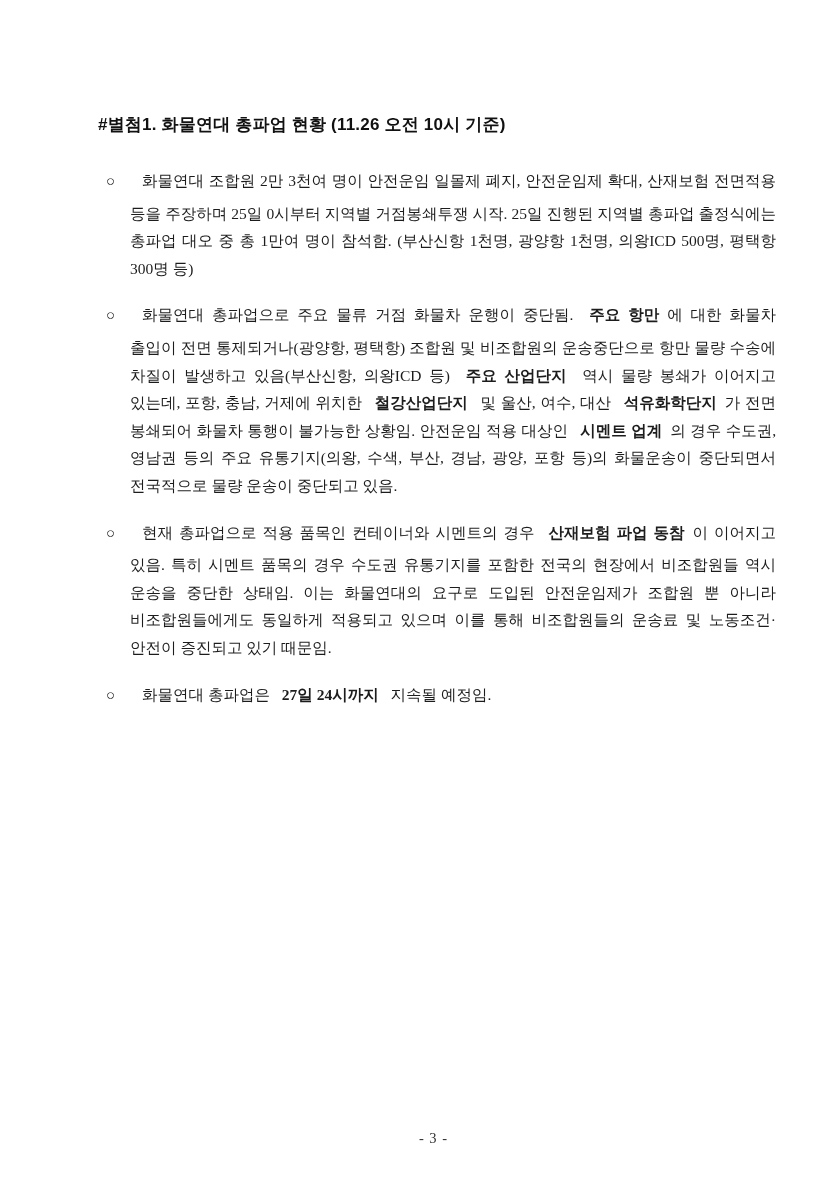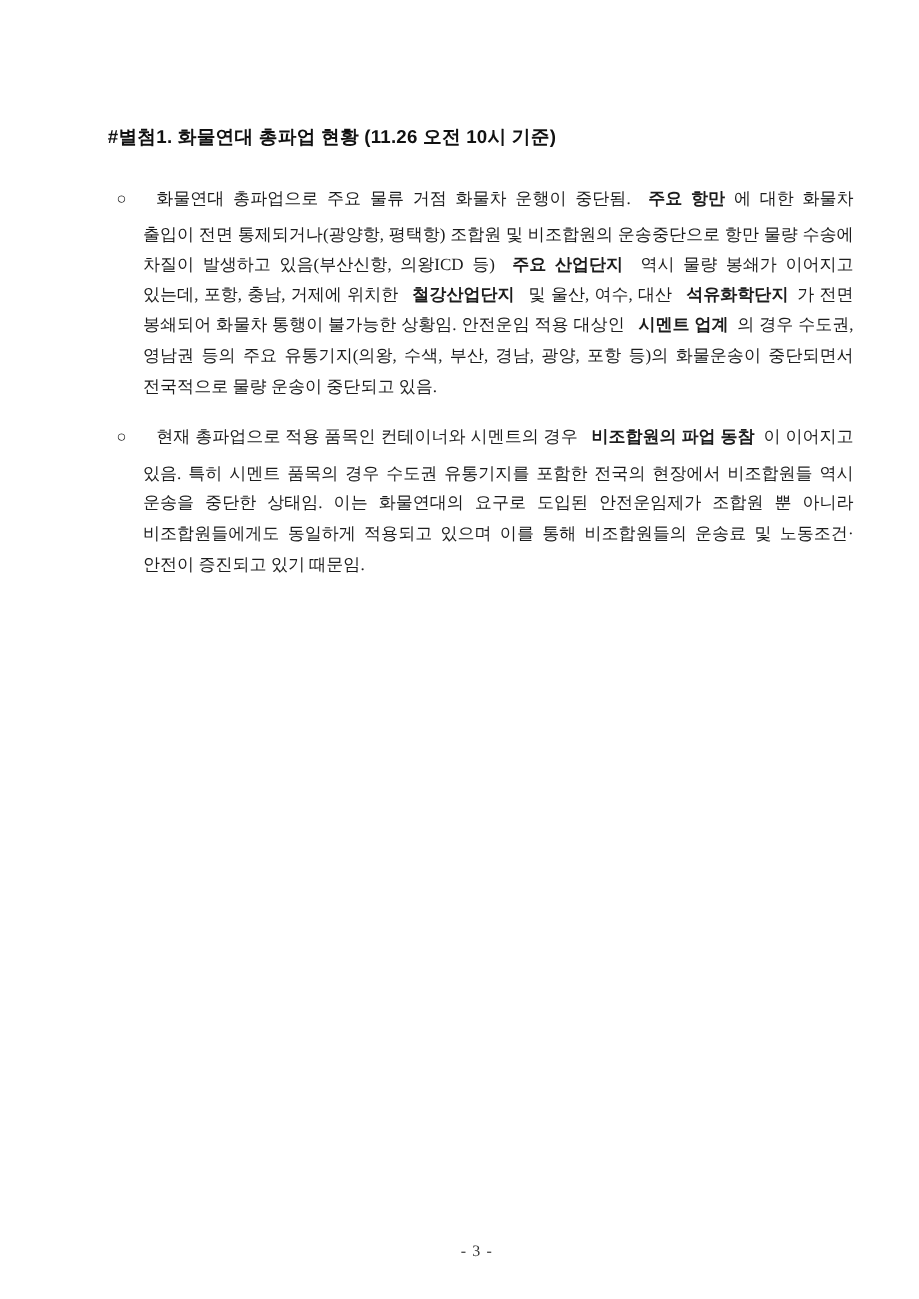--- a/index.html
+++ b/index.html
@@ -59,18 +59,20 @@
     color: #333333;
   }
 </style>
 </head>
 <body>
 
 <div class="page">
   <div class="content">
     <h1 class="title">#별첨1. 화물연대 총파업 현황 (11.26 오전 10시 기준)</h1>
     <div id="paragraphs">
+        <p class="para"><span class="bullet">○</span><span class="seg">화물연대 조합원 2만 3천여 명이 안전운임 일몰제 폐지, 안전운임제 확대, 산재보험 전면적용 등을 주장하며 25일 0시부터 지역별 거점봉쇄투쟁 시작. 25일 진행된 지역별 총파업 출정식에는 총파업 대오 중 총 1만여 명이 참석함. (부산신항 1천명, 광양항 1천명, 의왕ICD 500명, 평택항 300명 등)</span></p>
         <p class="para"><span class="bullet">○</span><span class="seg">화물연대 총파업으로 주요 물류 거점 화물차 운행이 중단됨. </span><span class="seg bold">주요 항만</span><span class="seg">에 대한 화물차 출입이 전면 통제되거나(광양항, 평택항) 조합원 및 비조합원의 운송중단으로 항만 물량 수송에 차질이 발생하고 있음(부산신항, 의왕ICD 등) </span><span class="seg bold">주요 산업단지</span><span class="seg"> 역시 물량 봉쇄가 이어지고 있는데, 포항, 충남, 거제에 위치한 </span><span class="seg bold">철강산업단지</span><span class="seg"> 및 울산, 여수, 대산 </span><span class="seg bold">석유화학단지</span><span class="seg">가 전면 봉쇄되어 화물차 통행이 불가능한 상황임. 안전운임 적용 대상인 </span><span class="seg bold">시멘트 업계</span><span class="seg">의 경우 수도권, 영남권 등의 주요 유통기지(의왕, 수색, 부산, 경남, 광양, 포항 등)의 화물운송이 중단되면서 전국적으로 물량 운송이 중단되고 있음.</span></p>
-        <p class="para"><span class="bullet">○</span><span class="seg">현재 총파업으로 적용 품목인 컨테이너와 시멘트의 경우 </span><span class="seg bold">비조합원의 파업 동참</span><span class="seg">이 이어지고 있음. 특히 시멘트 품목의 경우 수도권 유통기지를 포함한 전국의 현장에서 비조합원들 역시 운송을 중단한 상태임. 이는 화물연대의 요구로 도입된 안전운임제가 조합원 뿐 아니라 비조합원들에게도 동일하게 적용되고 있으며 이를 통해 비조합원들의 운송료 및 노동조건·안전이 증진되고 있기 때문임.</span></p>
+        <p class="para"><span class="bullet">○</span><span class="seg">현재 총파업으로 적용 품목인 컨테이너와 시멘트의 경우 </span><span class="seg bold">산재보험 파업 동참</span><span class="seg">이 이어지고 있음. 특히 시멘트 품목의 경우 수도권 유통기지를 포함한 전국의 현장에서 비조합원들 역시 운송을 중단한 상태임. 이는 화물연대의 요구로 도입된 안전운임제가 조합원 뿐 아니라 비조합원들에게도 동일하게 적용되고 있으며 이를 통해 비조합원들의 운송료 및 노동조건·안전이 증진되고 있기 때문임.</span></p>
+        <p class="para"><span class="bullet">○</span><span class="seg">화물연대 총파업은 </span><span class="seg bold">27일 24시까지</span><span class="seg"> 지속될 예정임.</span></p>
       </div>
   </div>
   <div class="page-number">- 3 -</div>
 </div>
 
 </body></html>

